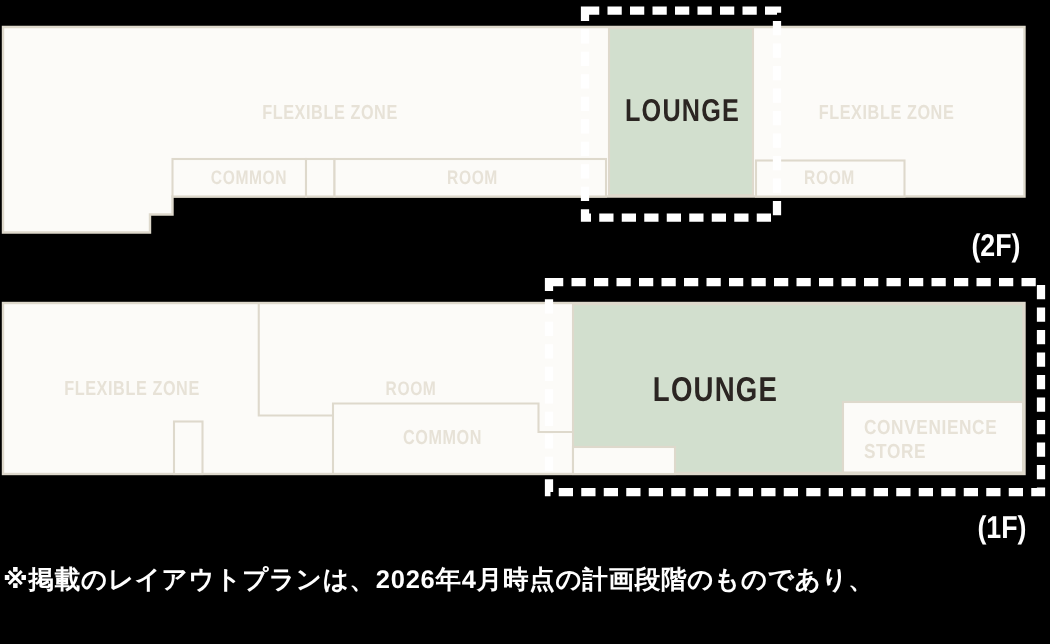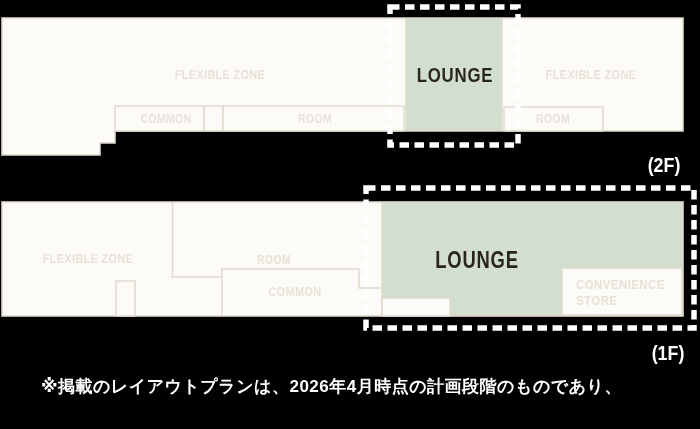--- a/index.html
+++ b/index.html
@@ -33,21 +33,21 @@
   }
   .store-label{
     position:absolute;left:576px;top:277px;font-weight:700;color:var(--zone-label);
     font-size:13.5px;line-height:16px;letter-spacing:0.5px;
     transform:scaleX(0.85);transform-origin:left top;white-space:nowrap;
   }
   .store-label span{display:block;}
   .footnote{
     position:absolute;left:2px;top:373px;width:620px;
     color:var(--white-label);font-weight:700;font-size:17px;line-height:27px;
-    letter-spacing:0.5px;white-space:nowrap;text-align:right;
+    letter-spacing:0.5px;white-space:nowrap;
   }
   .footnote div{display:block;}
 </style>
 </head>
 <body>
 
 <div class="stage">
 
   <svg width="700" height="429" viewBox="0 0 700 429">
 

